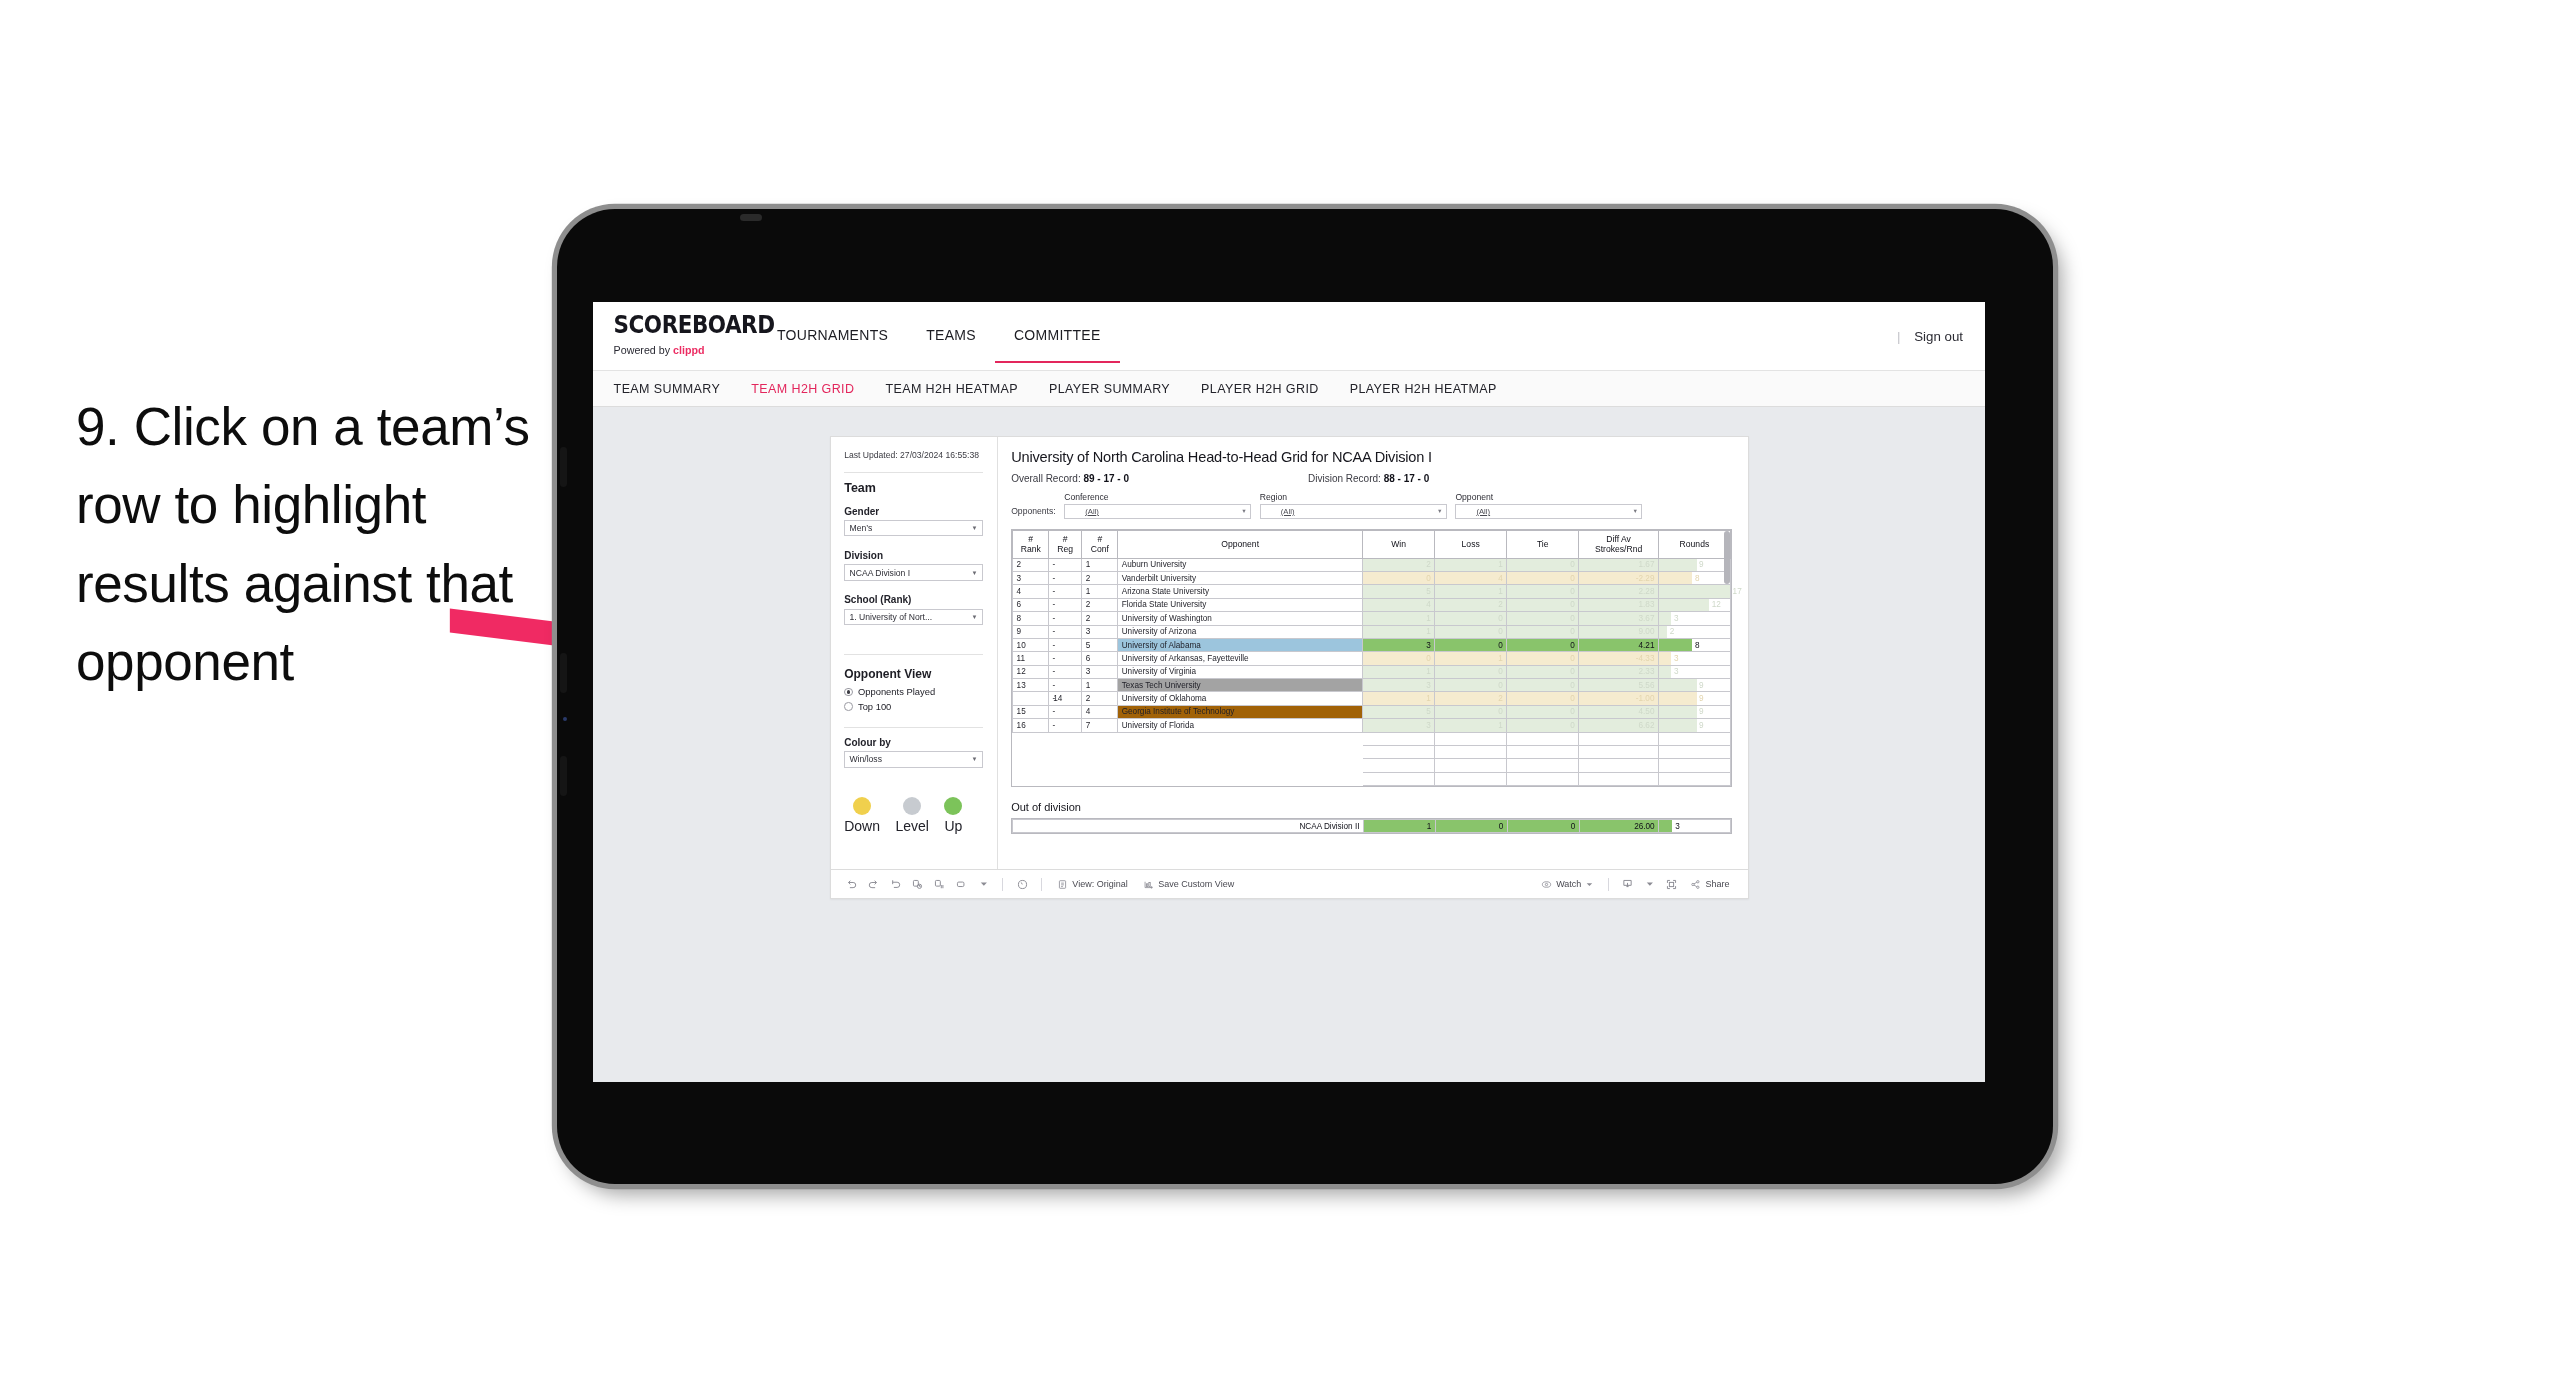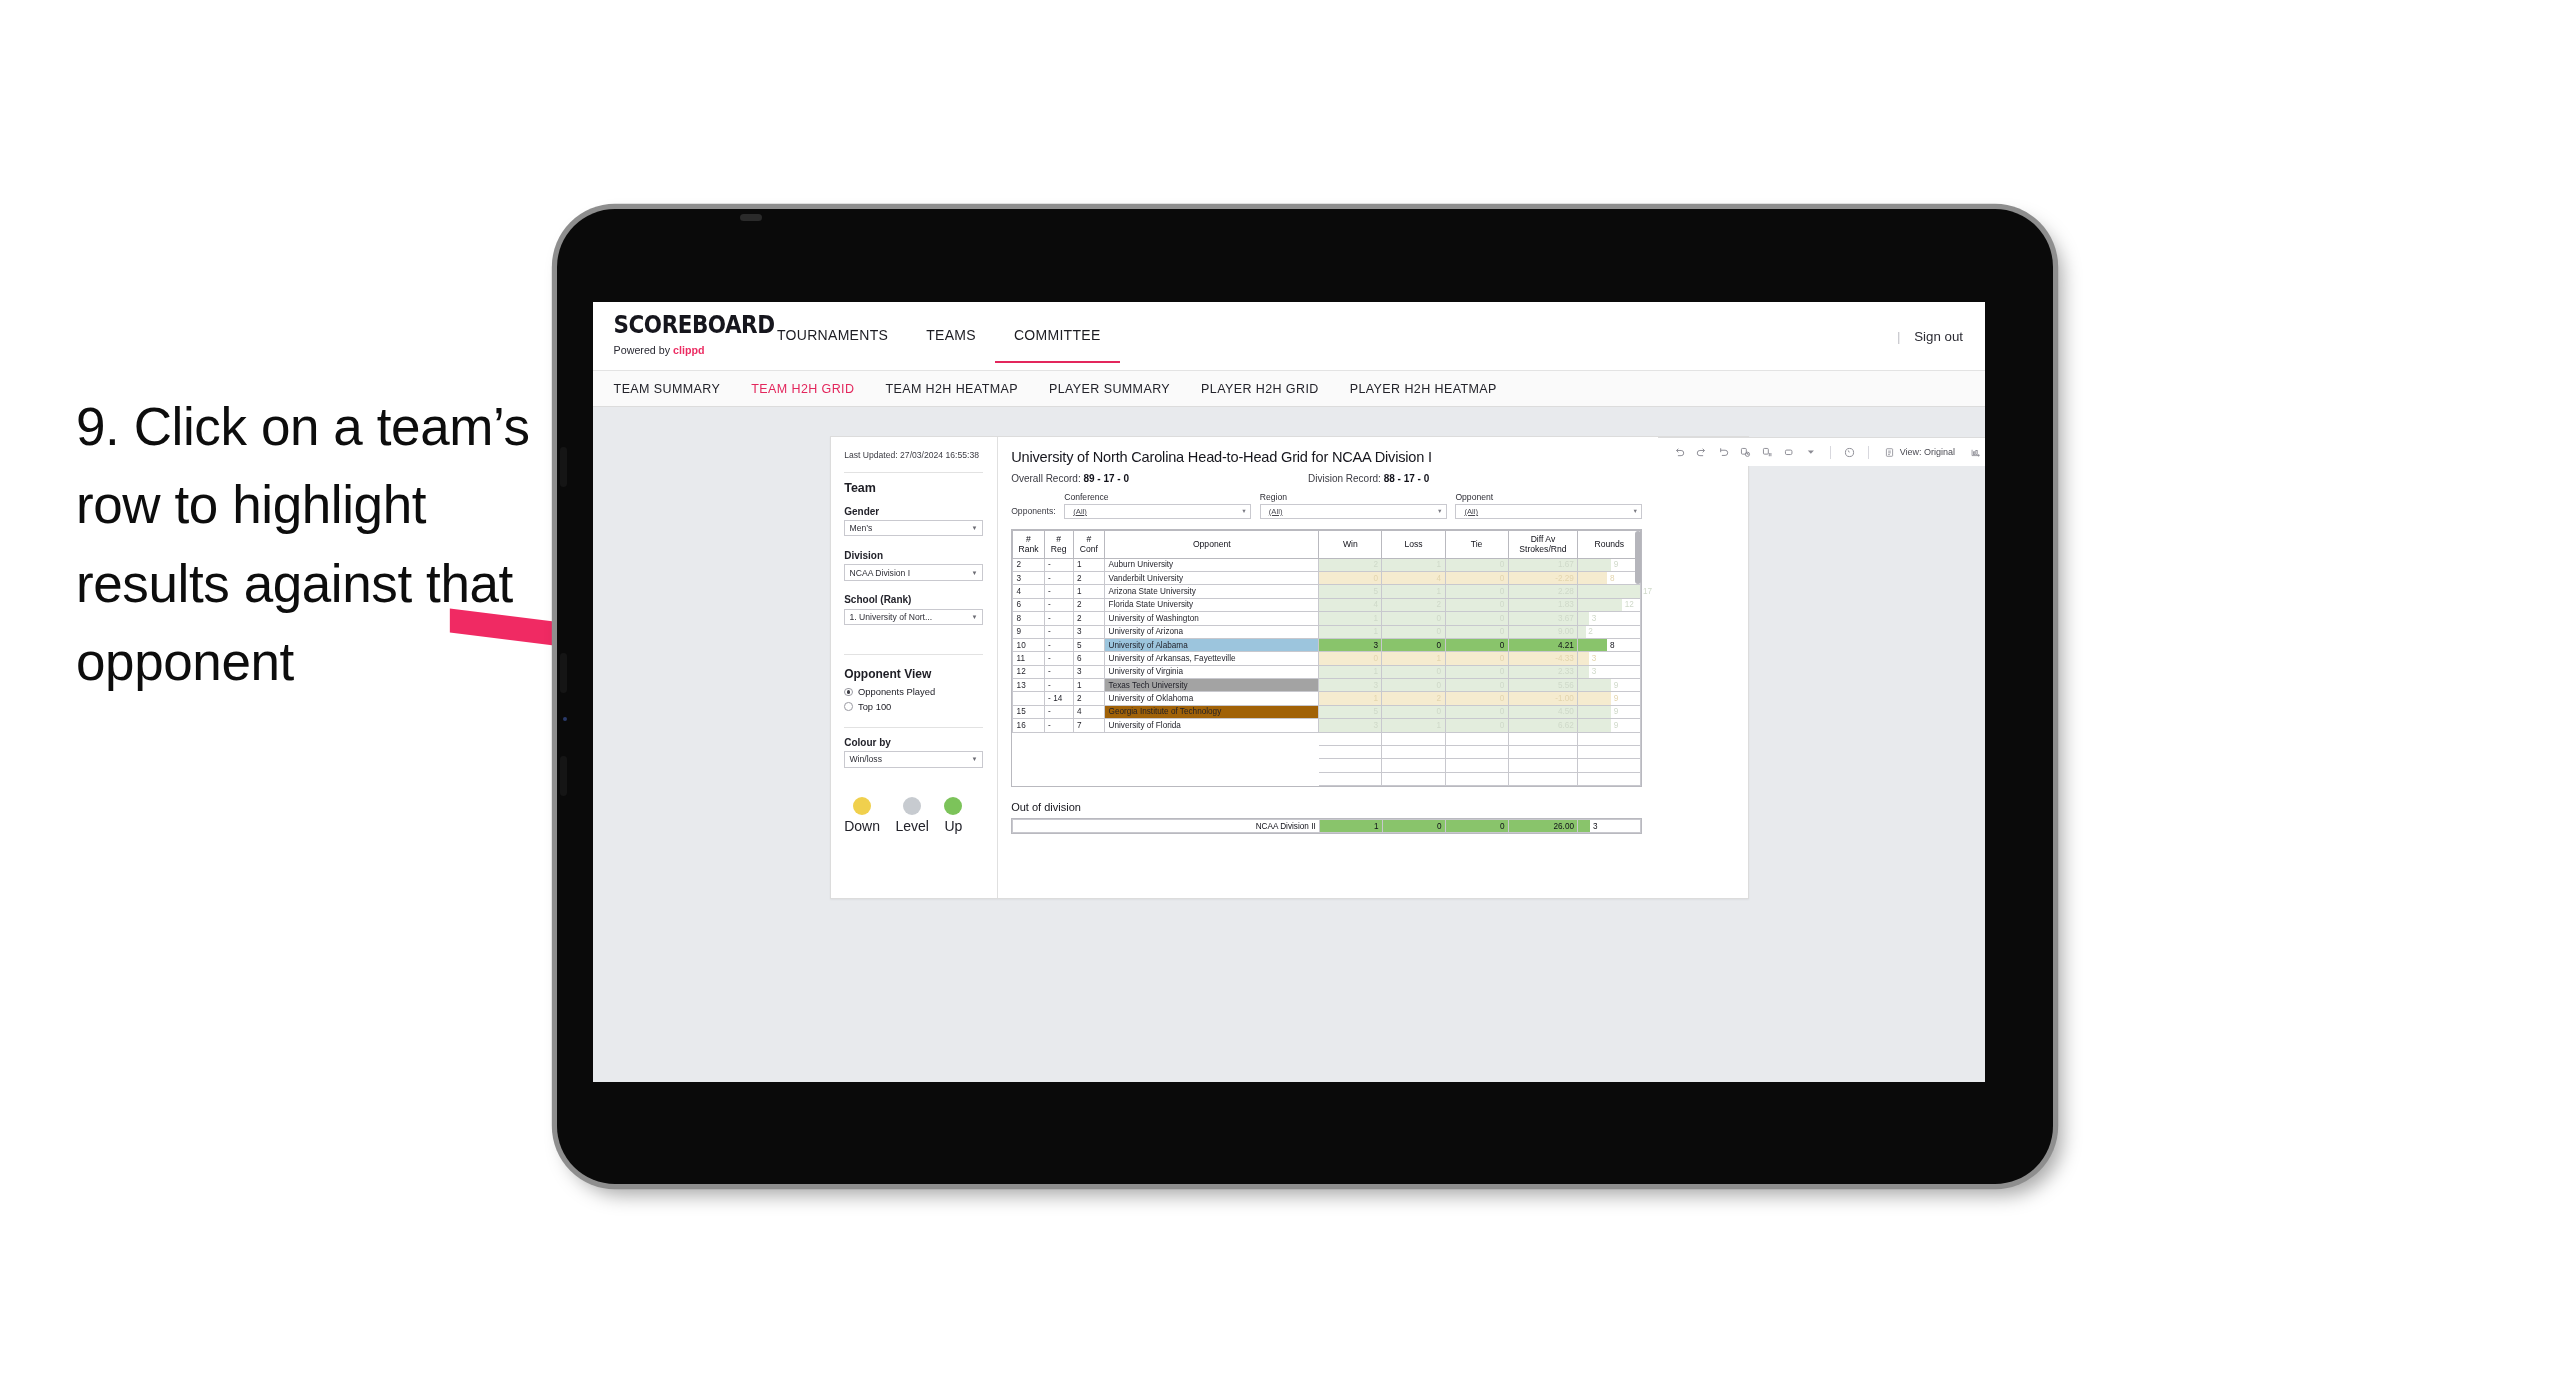--- a/index.html
+++ b/index.html
@@ -85,21 +85,21 @@
     display:flex; align-items:center; padding-left: 20.6px; gap: 31px;
   }
   .subnav-item { font-size:12.5px; letter-spacing:0.4px; color:#23232a; cursor:pointer; }
   .subnav-item.active { color:#e3265c; }
 
   
   .viz-area { padding: 29px 0 0 0; height: calc(100% - 89px); }
   .viz-card {
     margin: 0 auto; width: 919px; height: 463px;
     background:#fff; border:0.9px solid #dcdcdc;
-    display:flex; flex-direction:row;
+    display:flex; flex-direction:column;
     box-shadow: 0 0.9px 1.7px rgba(0,0,0,.05);
   }
   .viz-body { flex:1; display:flex; min-height:0; }
 
   
   .side {
     width: 167px; border-right:0.9px solid #e0e0e0;
     padding: 12px 13.7px 0 13.7px;
     display:flex; flex-direction:column;
   }
@@ -136,21 +136,21 @@
   .records b { color:#101018; font-weight:700; }
   .rec2 { margin-left: 179px; }
 
   .filters { display:flex; align-items:flex-end; margin-top:8.6px; gap:8.6px; }
   .filters .opp-lbl { font-size:8.6px; color:#3a3a42; padding-bottom:2.6px; }
   .fgroup { width:187px; }
   .fgroup .fl { font-size:8.6px; color:#2e2e36; margin-bottom:1.7px; }
   .fsel {
     height:14.6px; border:0.9px solid #c9c9cf; background:#fff;
     font-size:7.7px; color:#4a4a52; display:flex; align-items:center;
-    padding:0 8px; position:relative; cursor:pointer;text-decoration:underline;
+    padding:0 20px; position:relative; cursor:pointer;text-decoration:underline;
   }
   .fsel .caret { position:absolute; right:3.4px; font-size:5.6px; color:#7a7a82; }
 
   
   .tbl-wrap { margin-top:10.3px; border:0.9px solid #b9b9bf; position:relative; }
   table { border-collapse: collapse; width:100%; table-layout:fixed; font-size:8.2px; color:#1f1f27; }
   thead th {
     border:0.9px solid #b9b9bf; font-weight:400; color:#101018;
     padding:3.4px 2.6px; background:#fff; vertical-align:middle; font-size:8.6px;
   }

